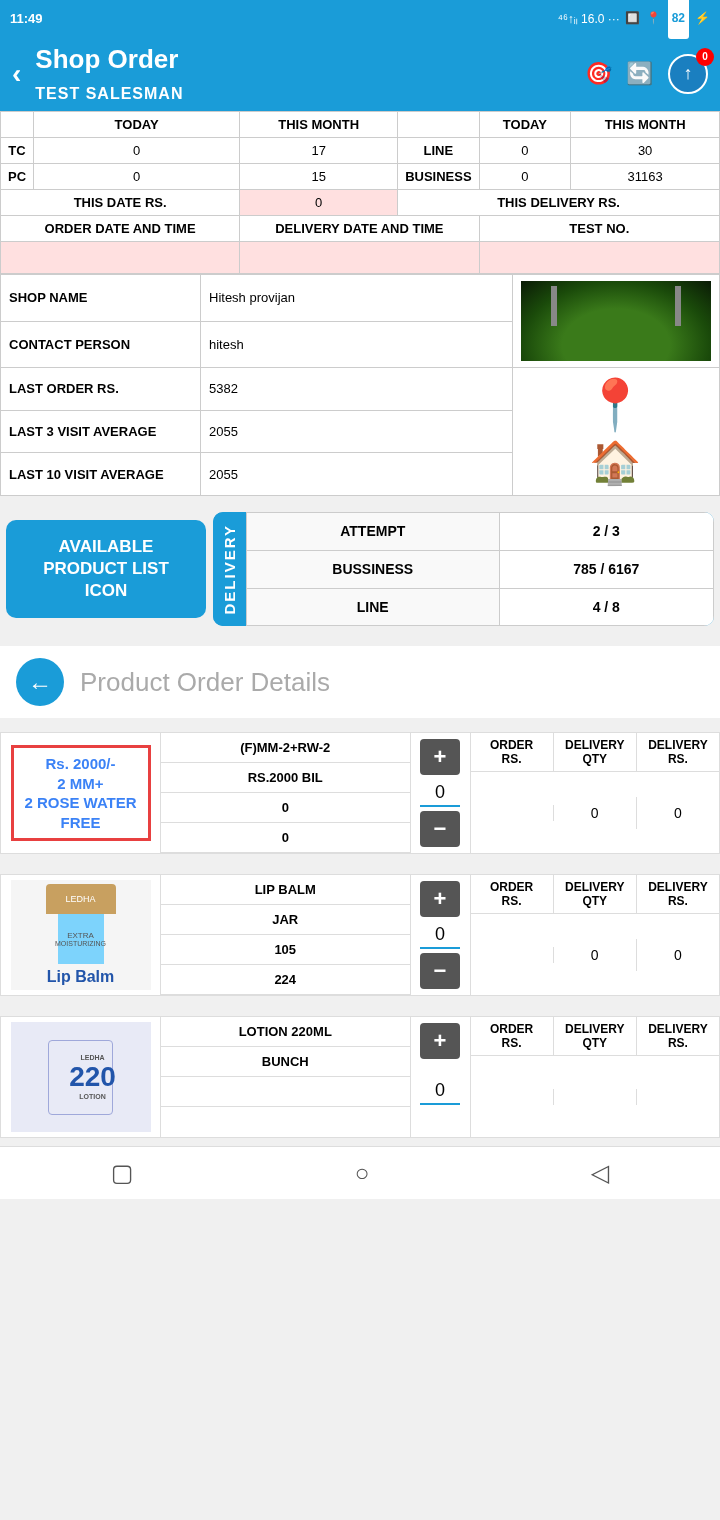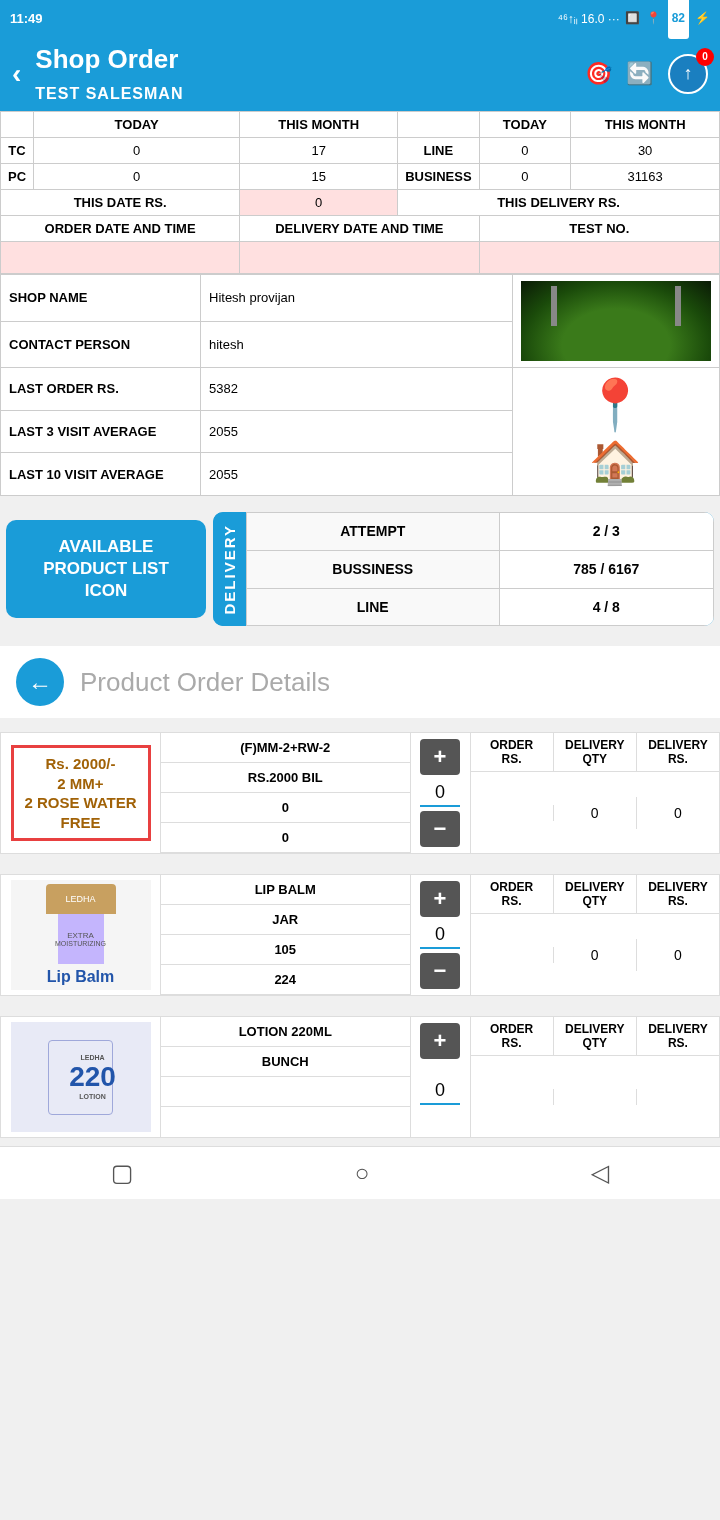--- a/index.html
+++ b/index.html
@@ -227,21 +227,21 @@
     .product-image-cell {
       width: 160px;
       min-height: 120px;
       display: flex; align-items: center; justify-content: center;
       border-right: 1px solid #ddd;
       padding: 4px;
       flex-shrink: 0;
     }
     .product-promo-label {
       border: 3px solid #e84040;
-      color: #a16207;
+      color: #3b82f6;
       font-weight: bold;
       font-size: 15px;
       text-align: center;
       padding: 6px;
       line-height: 1.3;
       width: 140px;
     }
     .product-lip-balm-img {
       width: 140px; height: 110px;
       background: #f5f5f5;
@@ -254,21 +254,21 @@
     }
     .lip-balm-top {
       background: #c8a060;
       width: 70px; height: 30px;
       border-radius: 4px 4px 0 0;
       margin: 0 auto;
       display: flex; align-items: center; justify-content: center;
       font-size: 9px; color: white;
     }
     .lip-balm-body {
-      background: #c4b5fd;
+      background: #7dd3fc;
       width: 46px; height: 50px;
       margin: 0 auto;
       display: flex; align-items: center; justify-content: center;
       flex-direction: column;
       font-size: 8px; color: #555;
     }
     .lip-balm-label {
       font-size: 16px; font-weight: bold; color: #2255aa;
       margin-top: 4px;
     }

